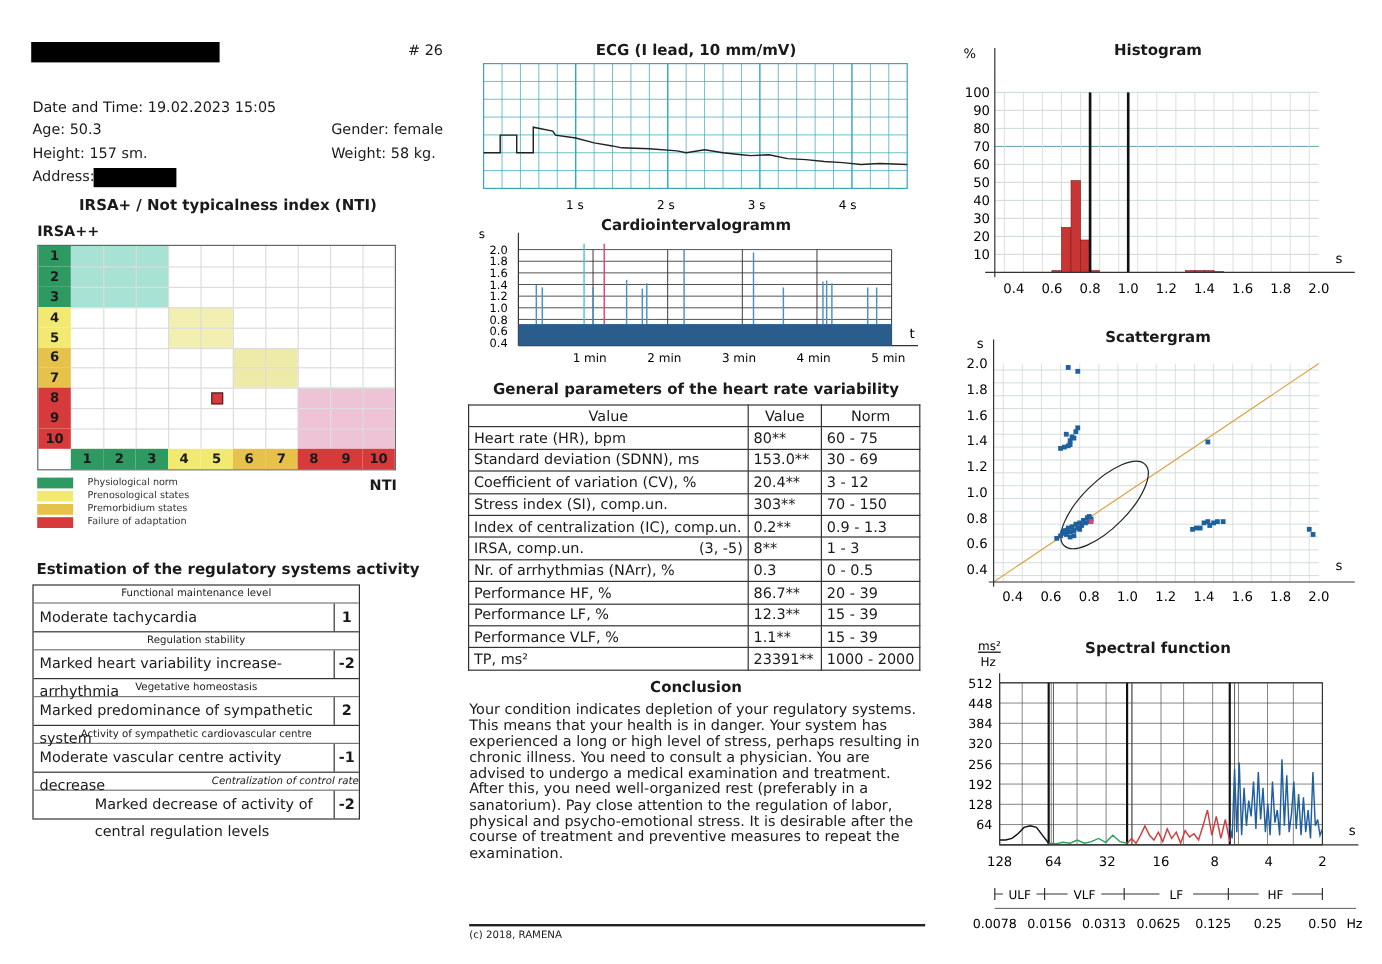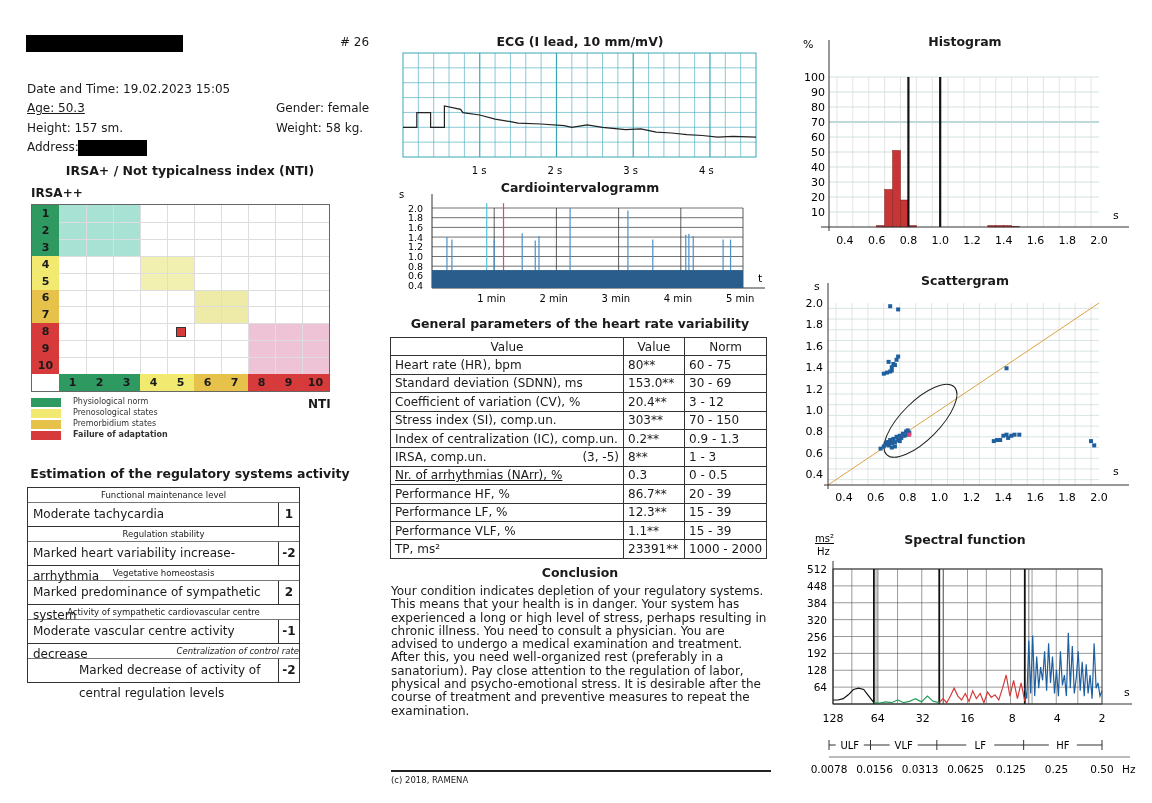--- a/index.html
+++ b/index.html
@@ -23,21 +23,21 @@
   #hrv th{text-align:center;}
   .concl{left:391px;top:585px;width:380px;font-size:12px;line-height:13.3px;}
   svg text{font-family:"DejaVu Sans",sans-serif;}
 </style>
 </head>
 <body>
 
 <div class="abs redact" style="left:26px;top:35px;width:157px;height:17px;"></div>
 <div class="abs t12" style="left:340px;top:35px;"># 26</div>
 <div class="abs t12" style="left:27px;top:82px;">Date and Time: 19.02.2023  15:05</div>
-<div class="abs t12" style="left:27px;top:101px;text-decoration:underline;">Age: 50.3</div>
+<div class="abs t12" style="left:27px;top:101px;">Age: 50.3</div>
 <div class="abs t12" style="left:276px;top:101px;">Gender: female</div>
 <div class="abs t12" style="left:27px;top:121px;">Height: 157 sm.</div>
 <div class="abs t12" style="left:276px;top:121px;">Weight: 58 kg.</div>
 <div class="abs t12" style="left:27px;top:140px;">Address:</div>
 <div class="abs redact" style="left:78px;top:140px;width:69px;height:16px;"></div>
 
 <div class="abs title" style="left:20px;top:163px;width:340px;">IRSA+ / Not typicalness index (NTI)</div>
 <div class="abs bold" style="left:31px;top:186px;font-size:12px;">IRSA++</div>
 <div class="abs" id="irsa">
     <div style="position: absolute; left: 27px; top: 0px; width: 81px; height: 50.7273px; background: rgb(168, 226, 212);"></div>
@@ -86,21 +86,21 @@
   </div>
 <div class="abs bold" style="left:308px;top:397px;font-size:12px;">NTI</div>
 <div class="abs" id="irsa-legend" style="left:31px;top:398px;width:200px;height:45px;">
     <div style="position: absolute; left: 0px; top: 0px; width: 30px; height: 9px; background: rgb(46, 154, 98);"></div>
     <div style="position: absolute; left: 42px; top: -1px; font-size: 8px; color: rgb(51, 51, 51);">Physiological norm</div>
     <div style="position: absolute; left: 0px; top: 11px; width: 30px; height: 9px; background: rgb(242, 234, 112);"></div>
     <div style="position: absolute; left: 42px; top: 10px; font-size: 8px; color: rgb(51, 51, 51);">Prenosological states</div>
     <div style="position: absolute; left: 0px; top: 22px; width: 30px; height: 9px; background: rgb(230, 194, 74);"></div>
     <div style="position: absolute; left: 42px; top: 21px; font-size: 8px; color: rgb(51, 51, 51);">Premorbidium states</div>
     <div style="position: absolute; left: 0px; top: 33px; width: 30px; height: 9px; background: rgb(214, 58, 58);"></div>
-    <div style="position: absolute; left: 42px; top: 32px; font-size: 8px; color: rgb(51, 51, 51); font-weight: bold;">Failure of adaptation</div>
+    <div style="position: absolute; left: 42px; top: 32px; font-size: 8px; color: rgb(51, 51, 51);">Failure of adaptation</div>
   </div>
 
 <div class="abs title" style="left:20px;top:466px;width:340px;">Estimation of the regulatory systems activity</div>
 <div class="abs" id="reg">
     <div style="font-size: 8.5px; text-align: center; border-bottom: 1px solid rgb(119, 119, 119); height: 14px; line-height: 14px;">Functional maintenance level</div>
     <div class="reg-r">
       <div class="reg-t">Moderate tachycardia</div>
       <div class="reg-v">1</div>
     </div>
     <div style="font-size: 8.5px; text-align: center; border-bottom: 1px solid rgb(119, 119, 119); height: 14px; line-height: 14px;">Regulation stability</div>
@@ -250,21 +250,21 @@
         <td style="position: relative;">Index of centralization (IC), comp.un.</td>
         <td>0.2**</td>
         <td>0.9 - 1.3</td>
       </tr>
       <tr>
         <td style="position: relative;">IRSA, comp.un.<span style="position: absolute; right: 4px;">(3, -5)</span></td>
         <td>8**</td>
         <td>1 - 3</td>
       </tr>
       <tr>
-        <td style="position: relative; text-decoration: underline;">Nr. of arrhythmias (NArr), %</td>
+        <td style="position: relative;">Nr. of arrhythmias (NArr), %</td>
         <td>0.3</td>
         <td>0 - 0.5</td>
       </tr>
       <tr>
         <td style="position: relative;">Performance HF, %</td>
         <td>86.7**</td>
         <td>20 - 39</td>
       </tr>
       <tr>
         <td style="position: relative;">Performance LF, %</td>

